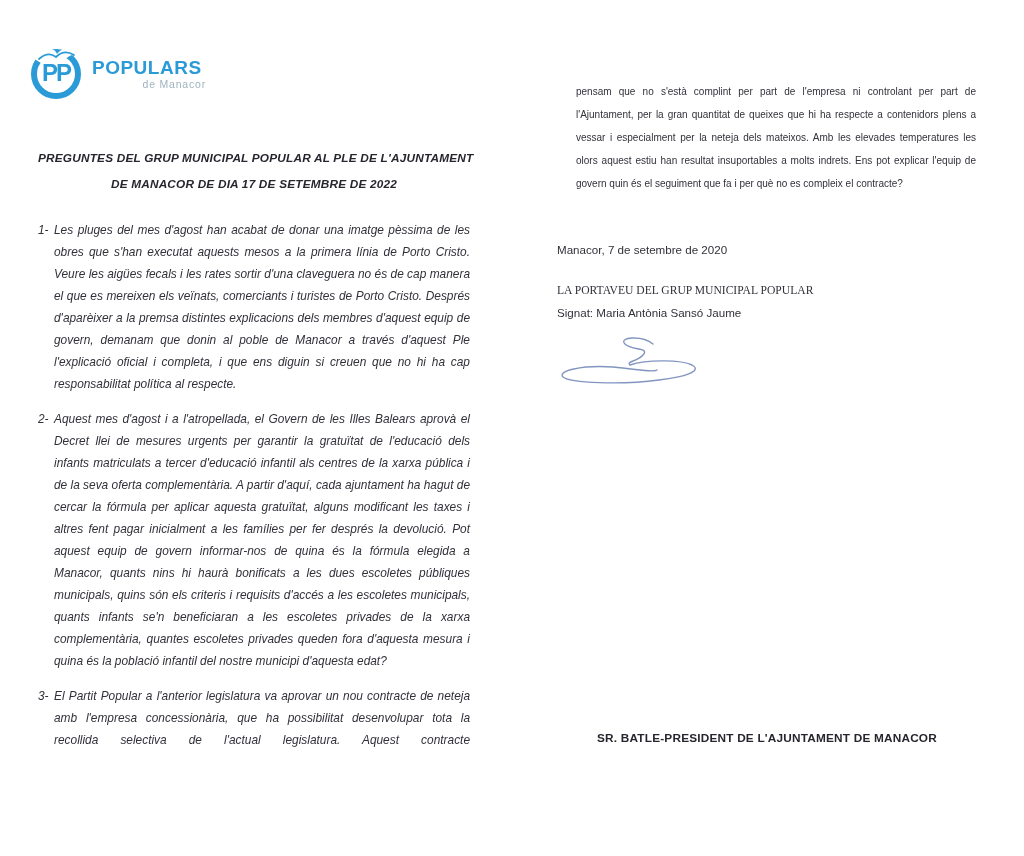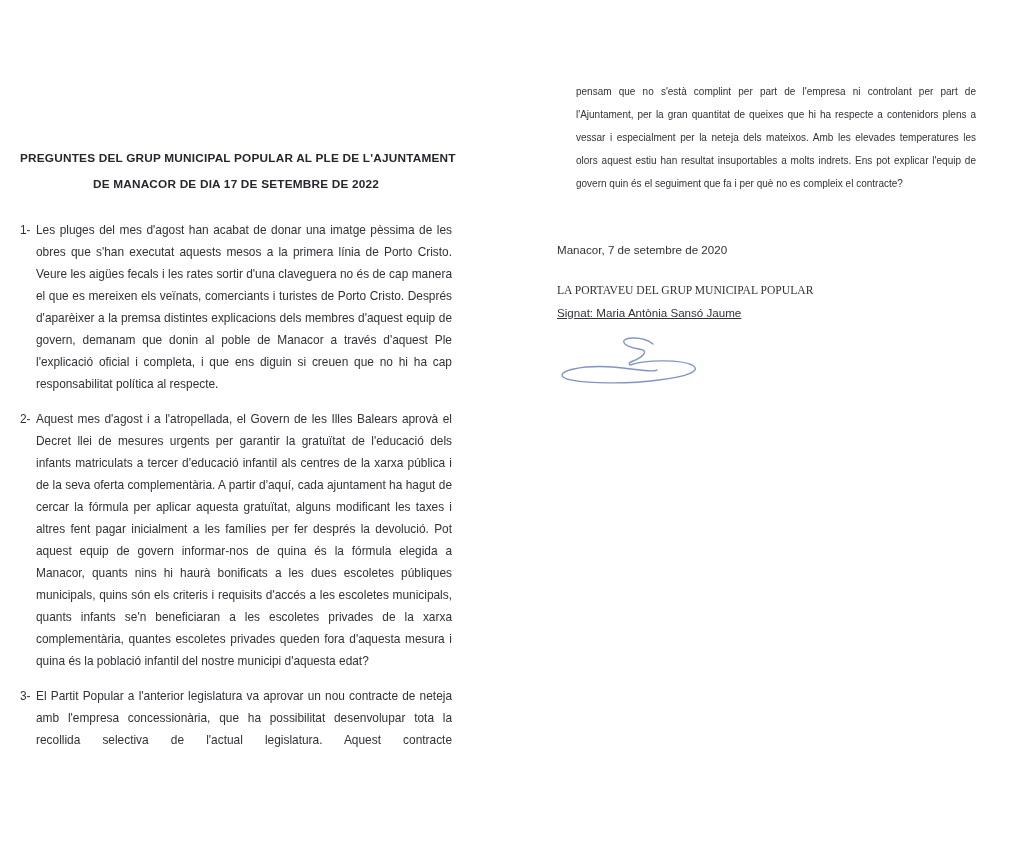--- a/index.html
+++ b/index.html
@@ -25,53 +25,65 @@
     position:absolute; left:65px; top:11px;
     font-size:19px; font-weight:700; letter-spacing:0.5px; color:#2B9BD7;
   }
   .subbrand {
     position:absolute; left:65px; top:32px; width:114px;
     text-align:right; font-size:10.5px; letter-spacing:0.8px; color:#9FB3BF;
   }
 
   
   .col-left {
-    position:absolute; left:20px; top:145px; width:432px;
-    font-size:11.9px; line-height:22px;
+    position:absolute; left:38px; top:145px; width:432px;
+    font-size:11.9px; line-height:22px;font-style:italic;
   }
   .doc-title {
     font-weight:bold; font-size:11.8px; line-height:26px;
     text-align:center; color:#26262e; letter-spacing:0.2px;
     margin-bottom:22px;
   }
   .doc-title .t-line { white-space:nowrap; }
   .question { position:relative; padding-left:16px; margin-bottom:13px; text-align:justify; }
   .q-num { position:absolute; left:0; top:0; }
   .question:last-child .q-text { text-align-last:justify; }
 
   
   .continuation {
     position:absolute; left:576px; top:80px; width:400px;
     font-size:10px; line-height:23px; text-align:justify;
   }
   .dateline  { position:absolute; left:557px; top:243px; font-size:11.6px; }
   .sig-role  { position:absolute; left:557px; top:284px; font-size:11.6px;font-family:Liberation Serif, serif; }
-  .sig-name  { position:absolute; left:557px; top:306px; font-size:11.6px;text-decoration:underline; }
+  .sig-name  { position:absolute; left:557px; top:306px; font-size:11.6px; }
   .signature { position:absolute; left:554px; top:333px; width:156px; height:62px; }
   .addressee {
     position:absolute; left:557px; top:731px; width:420px;
     text-align:center; font-weight:bold; font-size:11.8px; color:#26262e;
     letter-spacing:0.2px;
   }
 </style>
 </head>
 <body>
 
 <div class="page">
 
+  <div class="logo">
+    <div class="logo-mark">
+      <svg width="58" height="54" viewBox="0 0 58 54">
+        <circle cx="29" cy="28" r="22" fill="none" stroke="#2B9BD7" stroke-width="6"></circle>
+        <path d="M8,13 C16,0 28,1 30,8 C36,0 48,1 52,10 C46,7 40,10 36,17 C30,9 20,10 14,17 C11,15 9,14 8,13 Z" fill="#ffffff"></path>
+        <path d="M12,13 Q21,5 29,11 Q37,3 47,9" fill="none" stroke="#2B9BD7" stroke-width="1.8" stroke-linecap="round"></path>
+      </svg>
+      <div class="pp-monogram">PP</div>
+    </div>
+    <div class="brand">POPULARS</div>
+    <div class="subbrand">de Manacor</div>
+  </div>
 
   <div class="col-left">
     <div class="doc-title">
       <div class="t-line">PREGUNTES DEL GRUP MUNICIPAL POPULAR AL PLE DE L'AJUNTAMENT</div>
       <div class="t-line">DE MANACOR DE DIA 17 DE SETEMBRE DE 2022</div>
     </div>
 
     <div class="questions">
       <div class="question">
         <span class="q-num">1-</span>
@@ -93,14 +105,15 @@
   <div class="dateline">Manacor, 7 de setembre de 2020</div>
   <div class="sig-role">LA PORTAVEU DEL GRUP MUNICIPAL POPULAR</div>
   <div class="sig-name">Signat: Maria Antònia Sansó Jaume</div>
 
   <div class="signature">
     <svg width="156" height="62" viewBox="0 0 156 62">
       <path d="M99,11 C88,2 64,4 71,11 C78,18 96,14 89,22 C83,29 72,28 76,32 C94,26 128,27 138,32 C149,38 131,44 105,47 C67,52 16,50 9,44 C3,38 27,32 59,34 C83,36 99,40 103,37" fill="none" stroke="#7b8fbe" stroke-width="1.4" stroke-linecap="round" opacity="0.95"></path>
     </svg>
   </div>
 
+  <div class="addressee">SR. BATLE-PRESIDENT DE L'AJUNTAMENT DE MANACOR</div>
 
 </div>
 
 </body></html>

